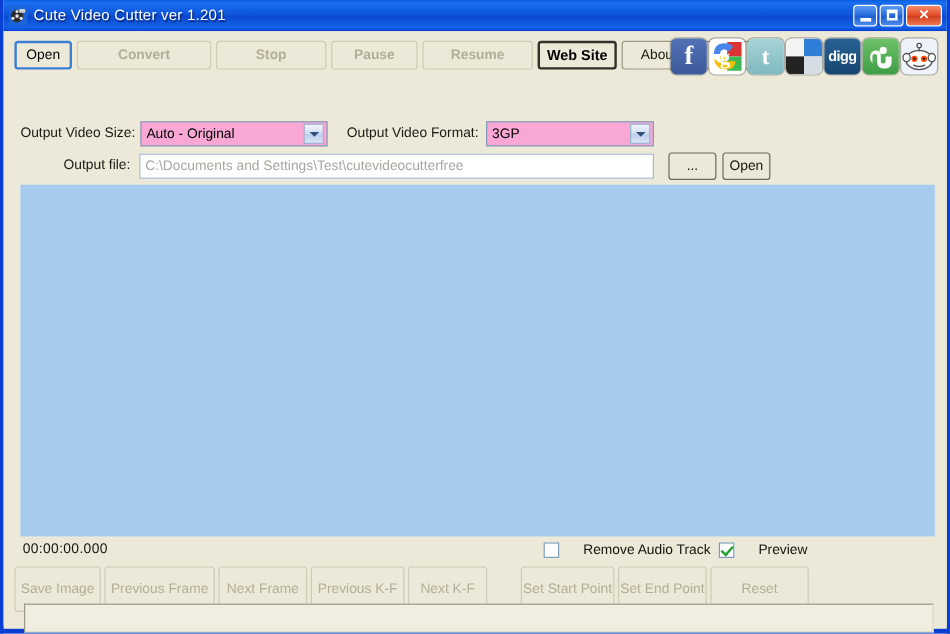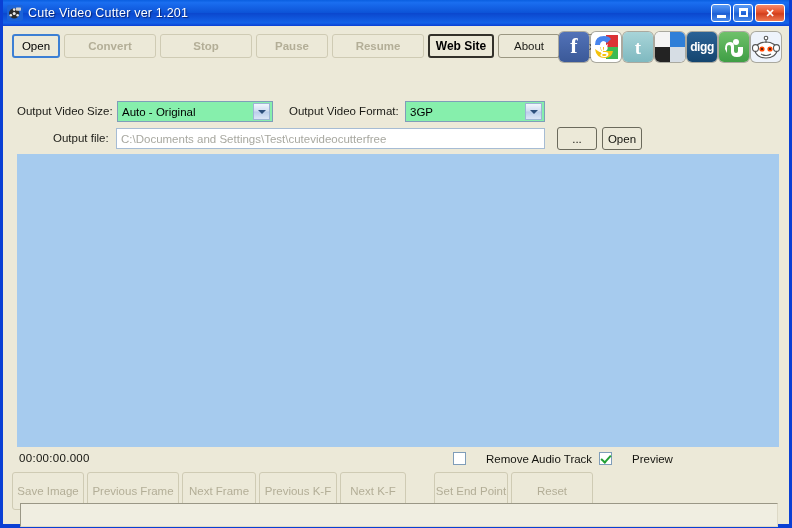--- a/index.html
+++ b/index.html
@@ -166,21 +166,21 @@
   .row-label {
     position: absolute;
     font-size: 11.5px;
     color: #1b1b16;
     white-space: nowrap;
   }
   .xp-combo {
     position: absolute;
     height: 21px;
     box-sizing: border-box;
-    background: #86efac;
+    background: #f9a8d4;
     border: 1px solid #7f9db9;
     display: flex;
     align-items: center;
   }
   .xp-combo .val {
     flex: 1 1 auto;
     padding-left: 4px;
     font-size: 11.5px;
     color: #000;
     white-space: nowrap;
@@ -331,21 +331,21 @@
       <div class="win-btn close">
         <span class="glyph">✕</span>
       </div>
     </div>
   </div>
 
   <div id="client">
 
     <div id="toolbar">
       <div class="tb-btn focus" style="width:48px">Open</div>
-      <div class="tb-btn disabled" style="width:92px">Convert</div>
+      <div class="tb-btn disabled" style="width:112px">Convert</div>
       <div class="tb-btn disabled" style="width:92px">Stop</div>
       <div class="tb-btn disabled" style="width:72px">Pause</div>
       <div class="tb-btn disabled" style="width:92px">Resume</div>
       <div class="tb-btn strong" style="width:66px">Web Site</div>
       <div class="tb-btn plain" style="width:62px">About</div>
       <div class="tb-btn plain" style="width:54px">Exit</div>
     </div>
 
     <div id="social-bar">
 
@@ -435,20 +435,21 @@
       <span>Preview</span>
     </div>
 
     <div id="bottom-bar">
       <div class="bb" style="width:72px">Save Image</div>
       <div class="bb" style="width:92px">Previous Frame</div>
       <div class="bb" style="width:74px">Next Frame</div>
       <div class="bb" style="width:78px">Previous K-F</div>
       <div class="bb" style="width:66px">Next K-F</div>
       <div class="bb-gap"></div>
+      <div class="bb" style="width:78px">Set  Start Point</div>
       <div class="bb" style="width:74px">Set  End Point</div>
       <div class="bb" style="width:82px">Reset</div>
     </div>
 
     <div id="trackbar"></div>
 
   </div>
 </div>
 
 </body></html>

